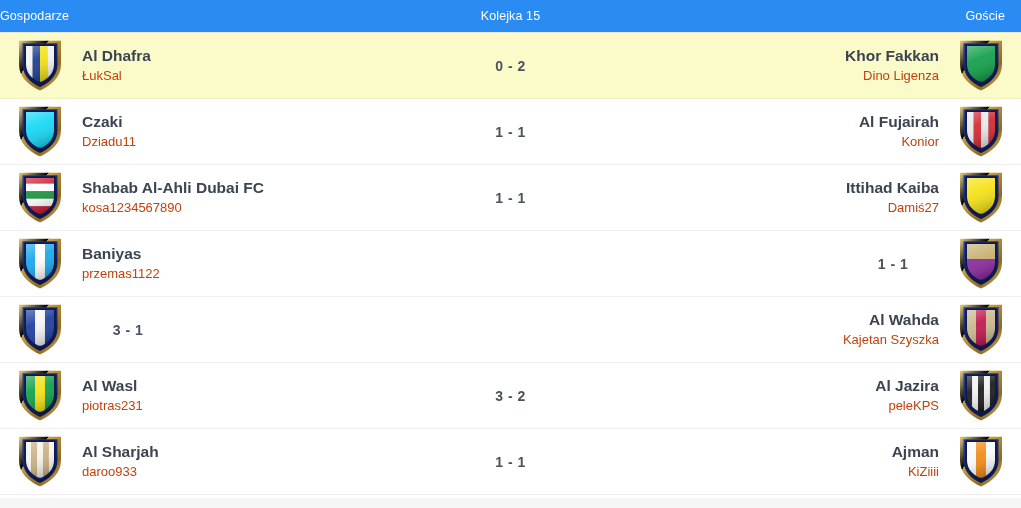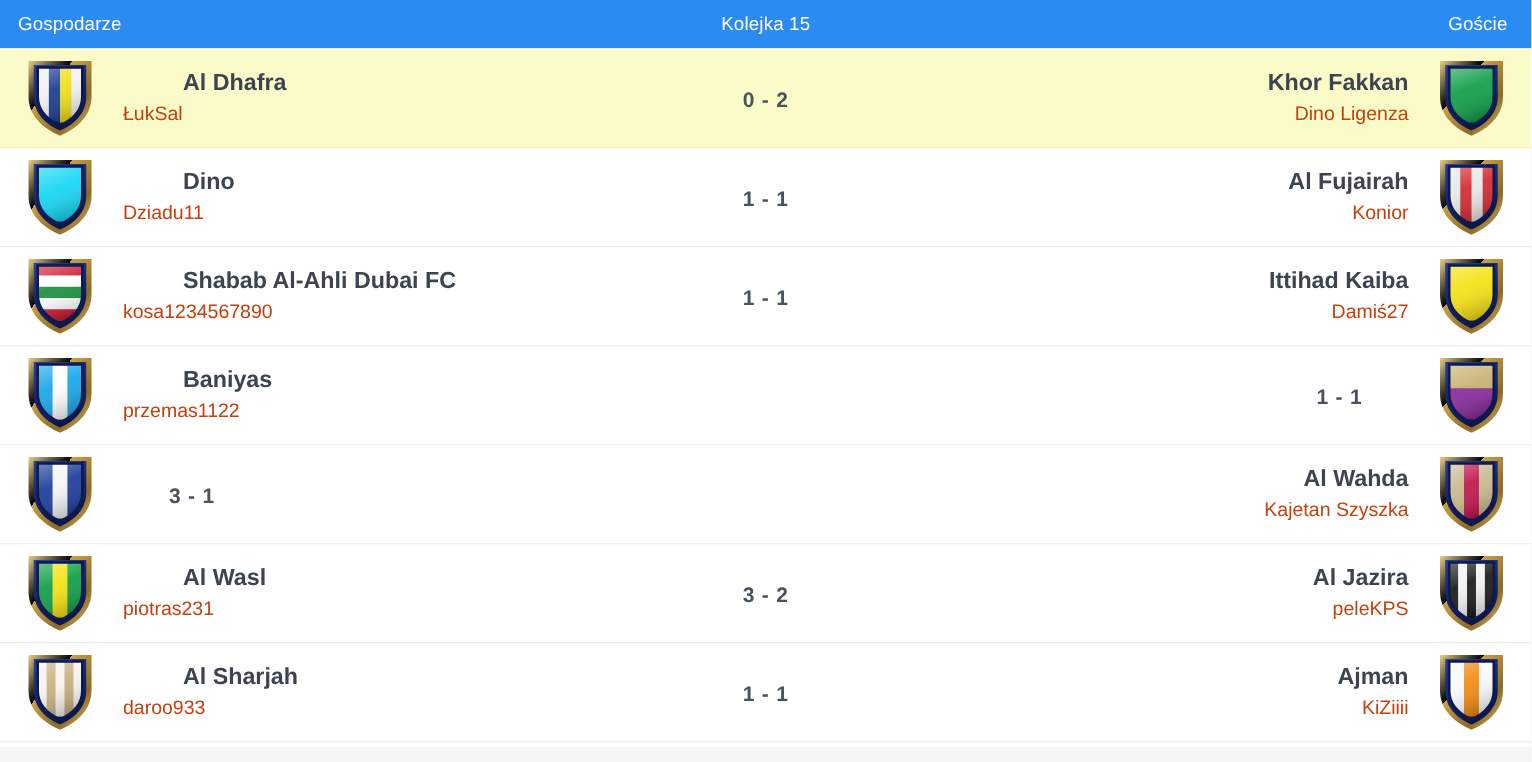--- a/index.html
+++ b/index.html
@@ -24,21 +24,21 @@
     background: #2a8bf2;
     display: flex;
     align-items: center;
     position: relative;
     color: #ffffff;
     font-size: 12.5px;
     letter-spacing: 0.1px;
   }
   .header .h-left {
     position: absolute;
-    left: 12px;
+    left: 0;
   }
   .header .h-center {
     width: 100%;
     text-align: center;
   }
   .header .h-right {
     position: absolute;
     right: 16px;
   }
 
@@ -80,21 +80,20 @@
     justify-content: center;
   }
   .team.home { align-items: flex-start; text-align: left; }
   .team.away { align-items: flex-end; }
   .team-name {
     font-size: 15.5px;
     font-weight: bold;
     color: #3b4450;
     line-height: 1.25;
     white-space: nowrap;
-    margin-left: 40px;
   }
   .team-user {
     font-size: 13px;
     color: #c2410c;
     line-height: 1.35;
     margin-top: 2px;
     white-space: nowrap;
   }
 
   
@@ -232,21 +231,21 @@
     <path d="M4 3 L4 30 C4 45 15 54 28 60 C41 54 52 45 52 30 L52 3 Z" fill="url(#gh1)"></path>
     <path d="M8 6 L8 30 C8 43 17 51 28 56 C39 51 48 43 48 30 L48 6 Z" fill="url(#bh1)"></path>
     <g clip-path="url(#cliph1)">
               <rect x="11" y="7" width="34" height="43" fill="#17d8f5"></rect>
             </g>
     <path d="M11 8 L11 30 C11 41 19 48 28 52 C37 48 45 41 45 30 L45 8 Z" fill="url(#shh1)"></path>
     <path d="M11 8 L11 30 C11 41 19 48 28 52 C37 48 45 41 45 30 L45 8 Z" fill="none" stroke="#0d1a52" stroke-width="2"></path>
   </svg>
         </div>
         <div class="team home">
-          <div class="team-name">Dino</div>
+          <div class="team-name">Czaki</div>
           <div class="team-user">Dziadu11</div>
         </div>
         <div class="score">1 - 1</div>
         <div class="team away">
           <div class="team-name">Al Fujairah</div>
           <div class="team-user">Konior</div>
         </div>
         <div class="badge">
           <svg viewBox="0 0 56 64" xmlns="http://www.w3.org/2000/svg">
     <defs>

